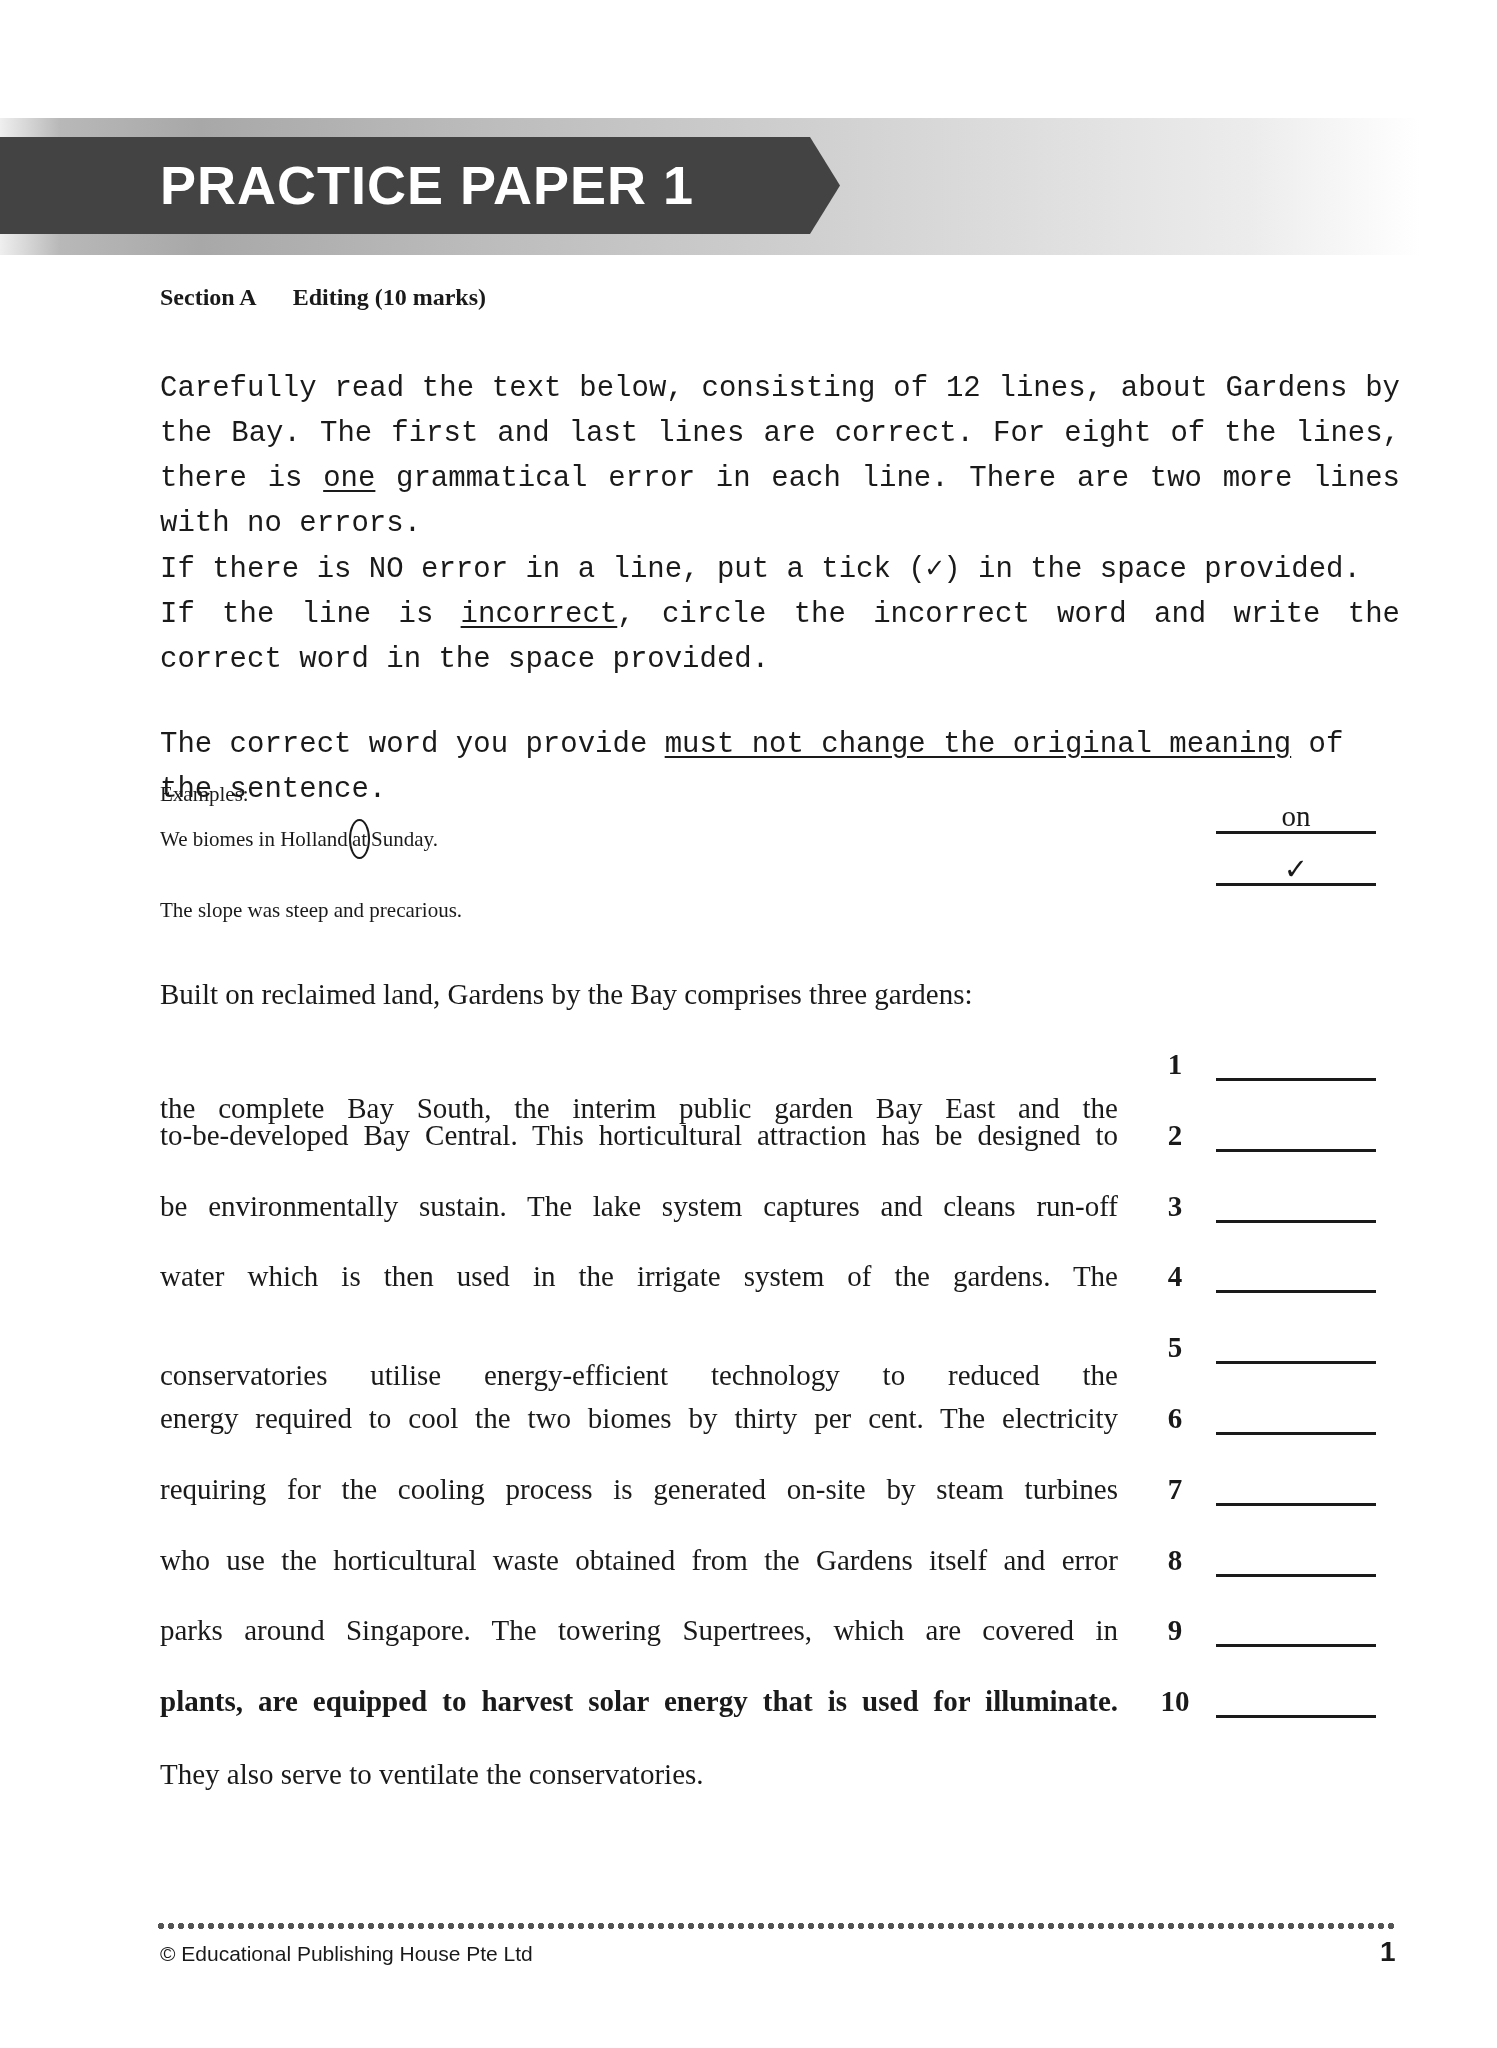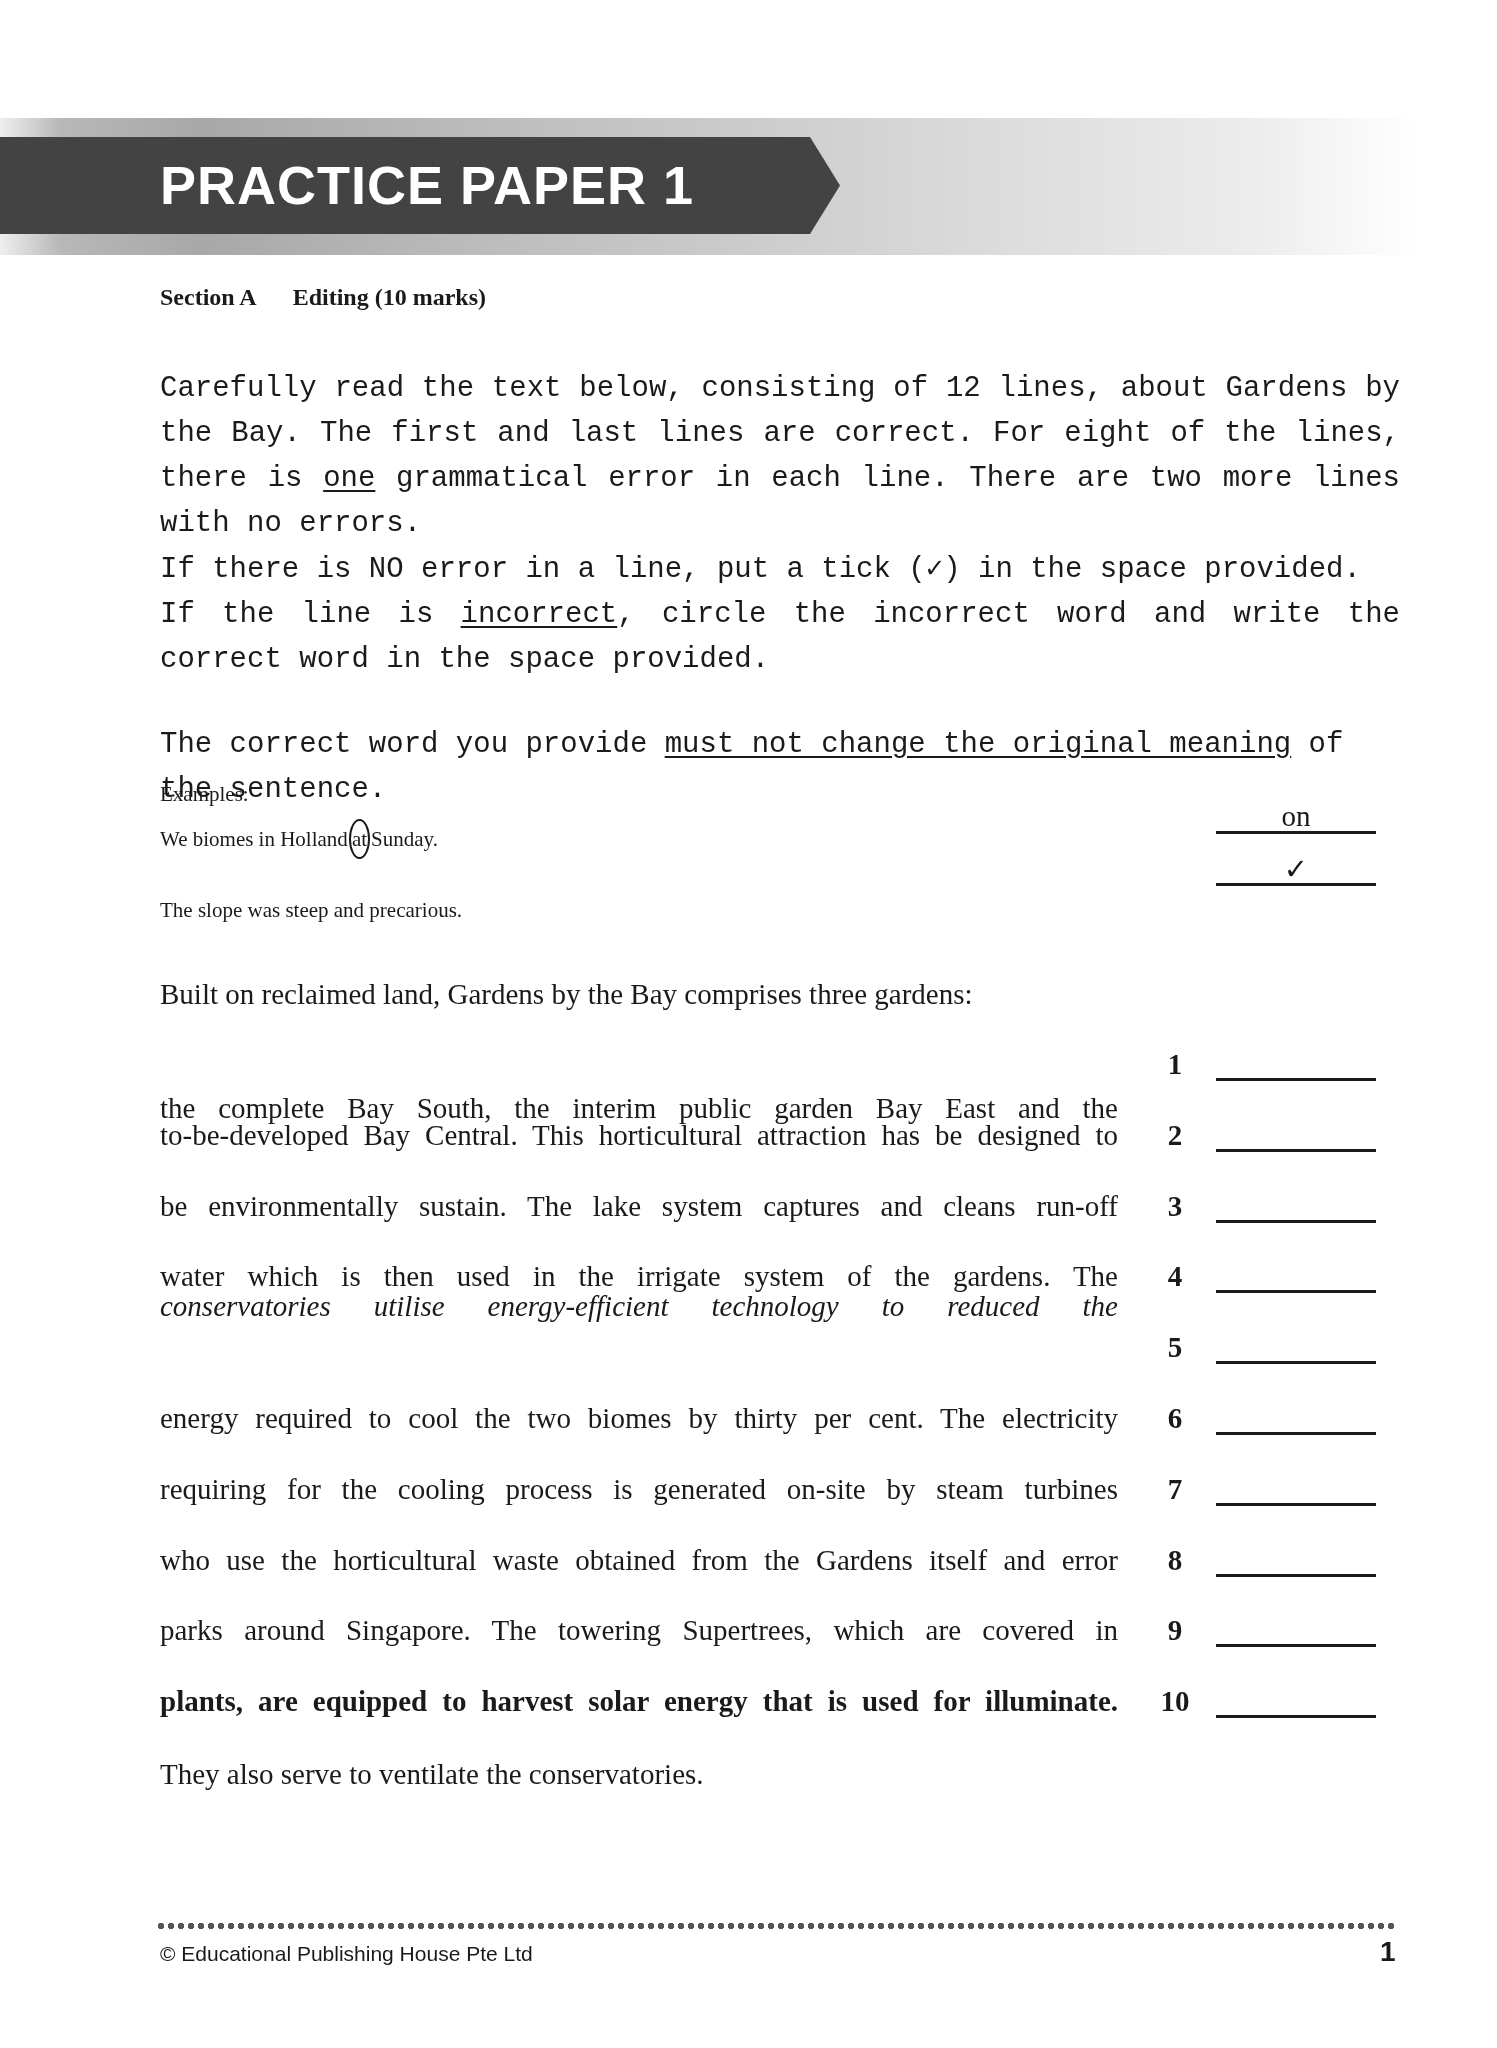--- a/index.html
+++ b/index.html
@@ -84,21 +84,21 @@
     <div class="answer-blank" style="top: 1078px;"></div>
     <div class="passage-line" style="top: 1118.8px;">to-be-developed Bay Central. This horticultural attraction has be designed to</div>
     <div class="line-num" style="top: 1118.8px;">2</div>
     <div class="answer-blank" style="top: 1148.8px;"></div>
     <div class="passage-line" style="top: 1189.6px;">be environmentally sustain. The lake system captures and cleans run-off</div>
     <div class="line-num" style="top: 1189.6px;">3</div>
     <div class="answer-blank" style="top: 1219.6px;"></div>
     <div class="passage-line" style="top: 1260.4px;">water which is then used in the irrigate system of the gardens. The</div>
     <div class="line-num" style="top: 1260.4px;">4</div>
     <div class="answer-blank" style="top: 1290.4px;"></div>
-    <div class="passage-line" style="top: 1290px; font-style: italic;">conservatories utilise energy-efficient technology to reduced the</div>
+    <div class="passage-line" style="top: 1359px;">conservatories utilise energy-efficient technology to reduced the</div>
     <div class="line-num" style="top: 1331.2px;">5</div>
     <div class="answer-blank" style="top: 1361.2px;"></div>
     <div class="passage-line" style="top: 1402px;">energy required to cool the two biomes by thirty per cent. The electricity</div>
     <div class="line-num" style="top: 1402px;">6</div>
     <div class="answer-blank" style="top: 1432px;"></div>
     <div class="passage-line" style="top: 1472.8px;">requiring for the cooling process is generated on-site by steam turbines</div>
     <div class="line-num" style="top: 1472.8px;">7</div>
     <div class="answer-blank" style="top: 1502.8px;"></div>
     <div class="passage-line" style="top: 1543.6px;">who use the horticultural waste obtained from the Gardens itself and error</div>
     <div class="line-num" style="top: 1543.6px;">8</div>

